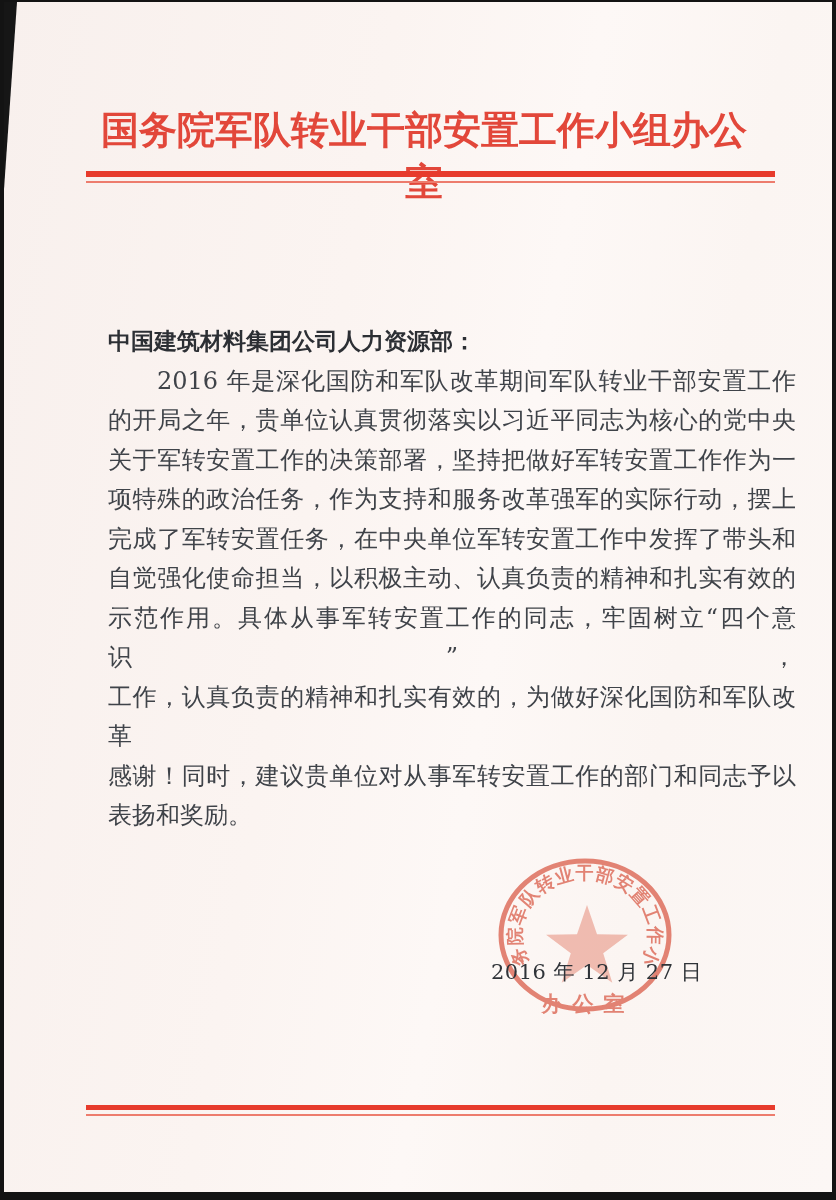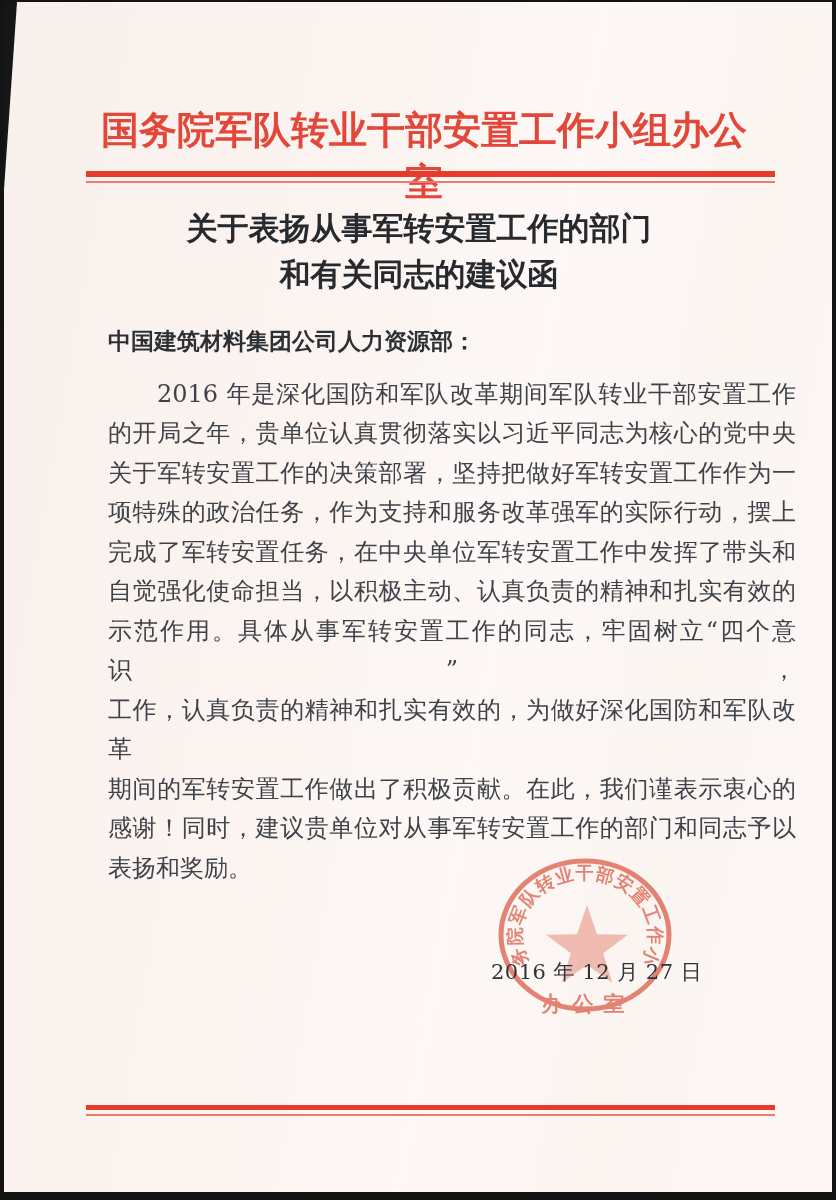--- a/index.html
+++ b/index.html
@@ -16,43 +16,39 @@
   .rule.h-thin{top:179px;height:2px;background:#ed7c6d;}
   .rule.f-thick{top:1103px;height:5px;background:#e73b2c;}
   .rule.f-thin{top:1112px;height:2px;background:#ed7c6d;}
   .doc-title{position:absolute;left:85px;top:203px;width:660px;text-align:center;
     color:#26292e;font-size:31px;font-weight:700;line-height:46px;}
   .content{position:absolute;left:104px;top:320px;width:688px;line-height:39.5px;
     color:#3f4349;font-size:24px;}
   .salutation{font-weight:700;font-size:23px;color:#2c2f34;
     font-family:"Liberation Sans","DejaVu Sans",sans-serif;}
   .bodyline{text-align:justify;text-align-last:justify;}
-  .bodyline.first{text-indent:49px;margin-top:13px;}
+  .bodyline.first{text-indent:49px;}
   .bodyline.last{text-align-last:left;}
   .seal{position:absolute;left:481px;top:843px;width:200px;height:190px;z-index:2;}
   .signature{position:absolute;left:508px;top:918px;font-size:23px;letter-spacing:1px;
     color:#2f3338;z-index:3;}
   .sig-date{position:absolute;left:487px;top:956px;font-size:21px;letter-spacing:0.5px;
     color:#2f3338;z-index:3;text-align:right;}
 </style>
 </head>
 <body>
 
 <div class="stage">
   <div class="page">
 
     <div class="letterhead">国务院军队转业干部安置工作小组办公室</div>
 
     <div class="rule h-thick"></div>
     <div class="rule h-thin"></div>
 
-    <div class="doc-title">
-      <div>关于表扬从事军转安置工作的部门</div>
-      <div>和有关同志的建议函</div>
-    </div>
 
     <svg class="seal" viewBox="0 0 200 190" xmlns="http://www.w3.org/2000/svg">
       <g opacity="0.82">
         <ellipse cx="100" cy="90" rx="84" ry="74" fill="none" stroke="#dd6a58" stroke-width="5"></ellipse>
         <polygon fill="#e06850" fill-opacity="0.5" points="102,60 112,89.2 142.9,89.7 118.2,108.3 127.3,137.8 102,120 76.7,137.8 85.8,108.3 61.1,89.7 92,89.2"></polygon>
         <defs>
           <path id="ringPath" d="M 47.6 122.1 A 64 56 0 1 1 152.4 122.1" fill="none"></path>
         </defs>
         <text font-size="18" letter-spacing="1" fill="#dd6a58" font-family="'DejaVu Sans','Liberation Sans',sans-serif" font-weight="700">
           <textPath href="#ringPath" startOffset="50%" text-anchor="middle">国务院军队转业干部安置工作小组</textPath>
@@ -64,21 +60,20 @@
     <div class="content">
       <div class="salutation">中国建筑材料集团公司人力资源部：</div>
       <div class="bodyline first">2016 年是深化国防和军队改革期间军队转业干部安置工作</div>
       <div class="bodyline">的开局之年，贵单位认真贯彻落实以习近平同志为核心的党中央</div>
       <div class="bodyline">关于军转安置工作的决策部署，坚持把做好军转安置工作作为一</div>
       <div class="bodyline">项特殊的政治任务，作为支持和服务改革强军的实际行动，摆上</div>
       <div class="bodyline">完成了军转安置任务，在中央单位军转安置工作中发挥了带头和</div>
       <div class="bodyline">自觉强化使命担当，以积极主动、认真负责的精神和扎实有效的</div>
       <div class="bodyline">示范作用。具体从事军转安置工作的同志，牢固树立“四个意识”，</div>
       <div class="bodyline">工作，认真负责的精神和扎实有效的，为做好深化国防和军队改革</div>
-      <div class="bodyline">期间的军转安置工作做出了积极贡献。在此，我们谨表示衷心的</div>
       <div class="bodyline">感谢！同时，建议贵单位对从事军转安置工作的部门和同志予以</div>
       <div class="bodyline last">表扬和奖励。</div>
     </div>
 
     <div class="sig-date">2016 年 12 月 27 日</div>
 
     <div class="rule f-thick"></div>
     <div class="rule f-thin"></div>
 
     <div class="corner-wedge"></div>

